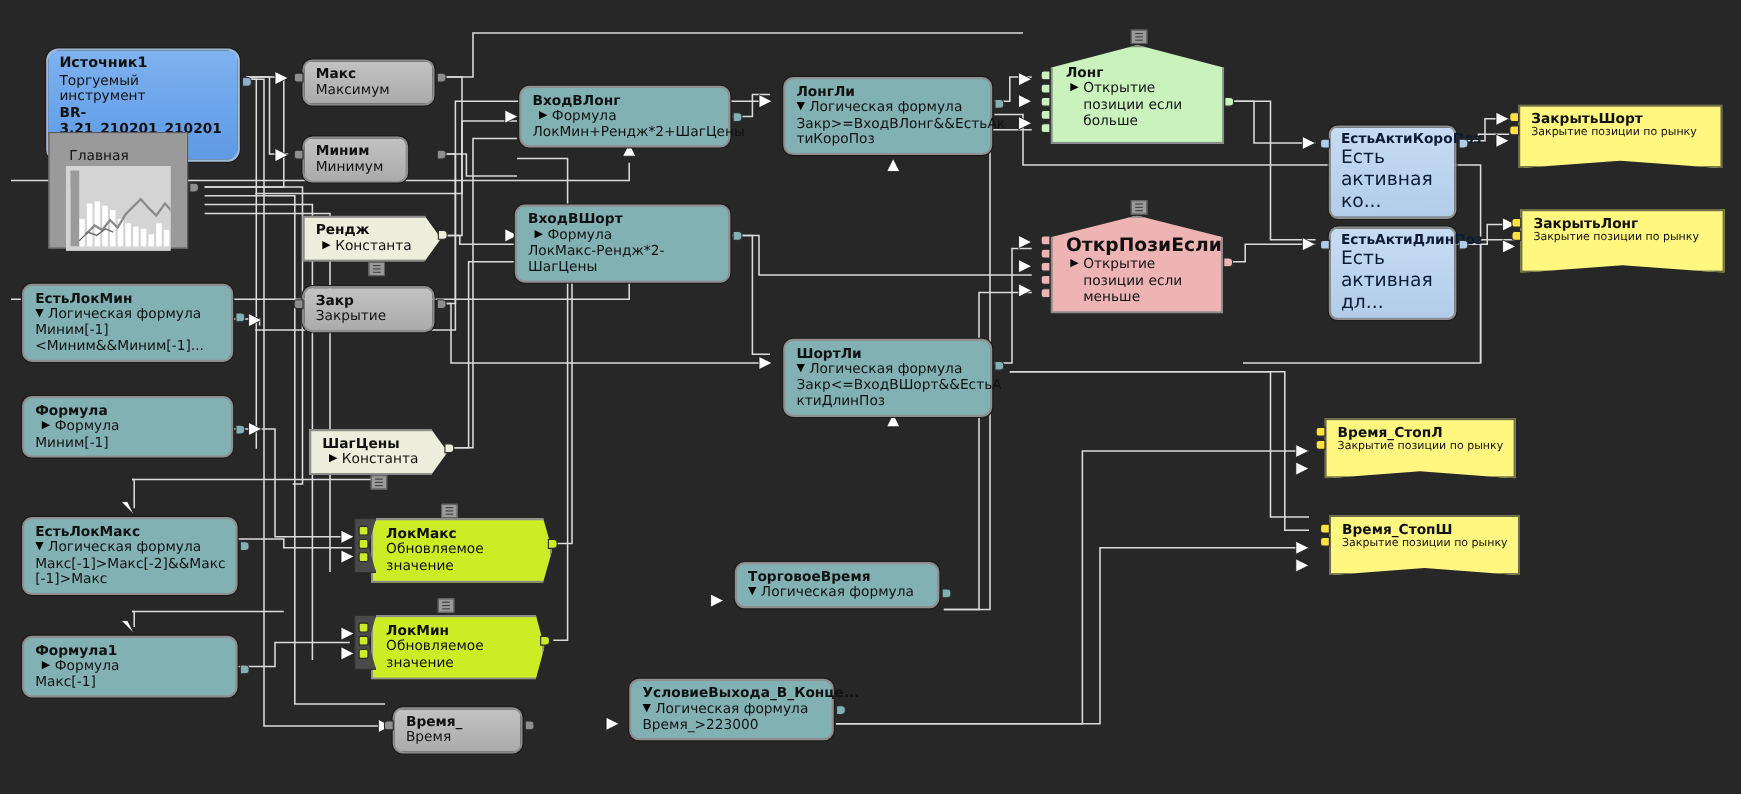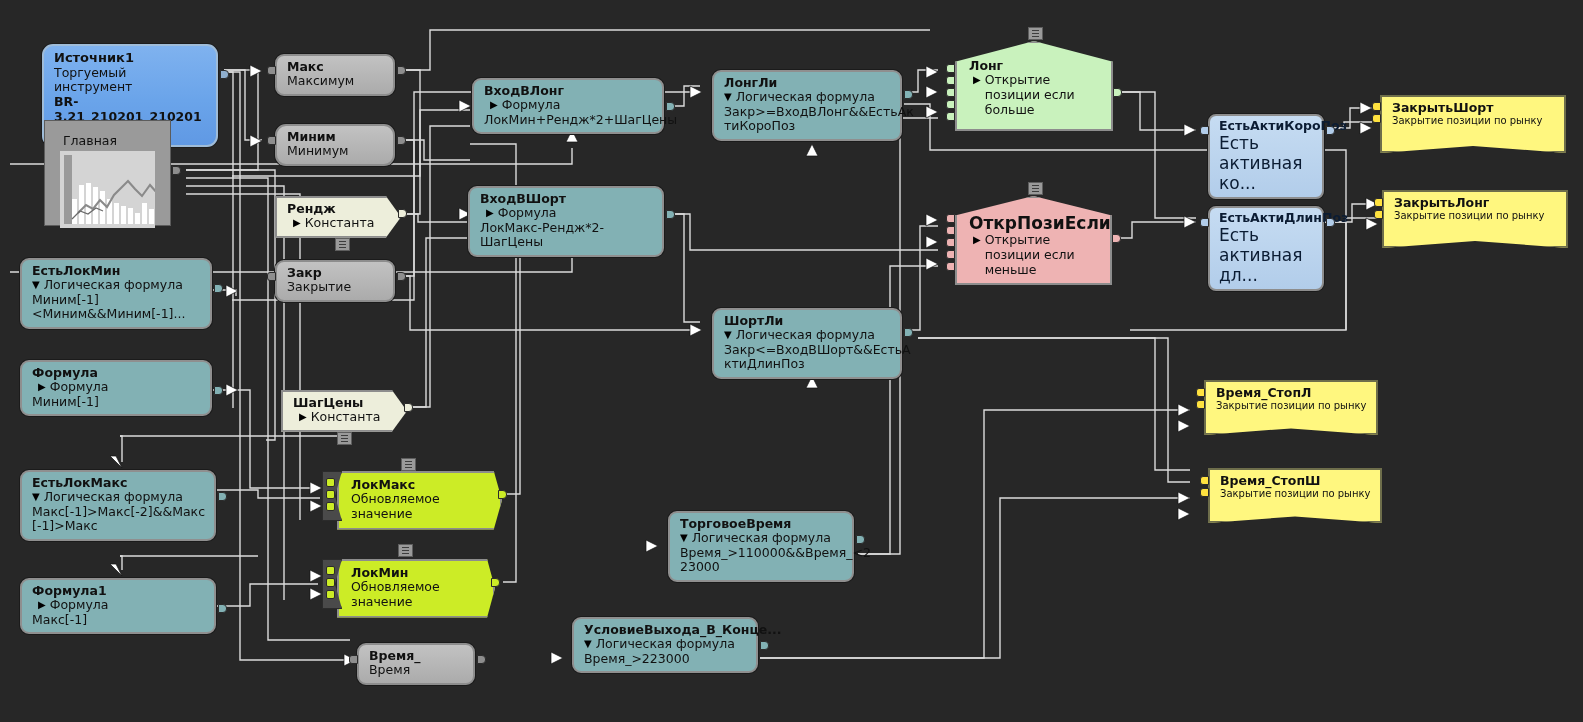--- a/index.html
+++ b/index.html
@@ -344,21 +344,21 @@
     <div class="title">Макс</div>
     <div class="sub">Максимум</div>
     <div class="ports" style="left:-10px;top:10px;">
       <div class="port pin-left p-grey"></div>
     </div>
     <div class="ports" style="left:120px;top:10px;">
       <div class="port pout p-grey"></div>
     </div>
   </div>
 
-  <div class="node grey" style="left:275px;top:124px;width:120px;border-radius:11px;">
+  <div class="node grey" style="left:275px;top:124px;width:96px;">
     <div class="title">Миним</div>
     <div class="sub">Минимум</div>
     <div class="ports" style="left:-10px;top:10px;">
       <div class="port pin-left p-grey"></div>
     </div>
     <div class="ports" style="left:120px;top:10px;">
       <div class="port pout p-grey"></div>
     </div>
   </div>
 
@@ -505,22 +505,20 @@
       <div class="port pout p-teal"></div>
     </div>
   </div>
 
   <div class="node teal" style="left:668px;top:511px;width:186px;">
     <div class="title">ТорговоеВремя</div>
     <div class="rowline">
         <span class="tri">▼</span>
       <span class="sub">Логическая формула</span>
       </div>
-    <div class="sub2" style="white-space:pre-line">Время_&gt;110000&amp;&amp;Время_&lt;2
-23000</div>
     <div class="ports" style="left:186px;top:22px;">
       <div class="port pout p-teal"></div>
     </div>
   </div>
 
   <div class="node teal" style="left:572px;top:617px;width:186px;">
     <div class="title">УсловиеВыхода_В_Конце...</div>
     <div class="rowline">
         <span class="tri">▼</span>
       <span class="sub">Логическая формула</span>

